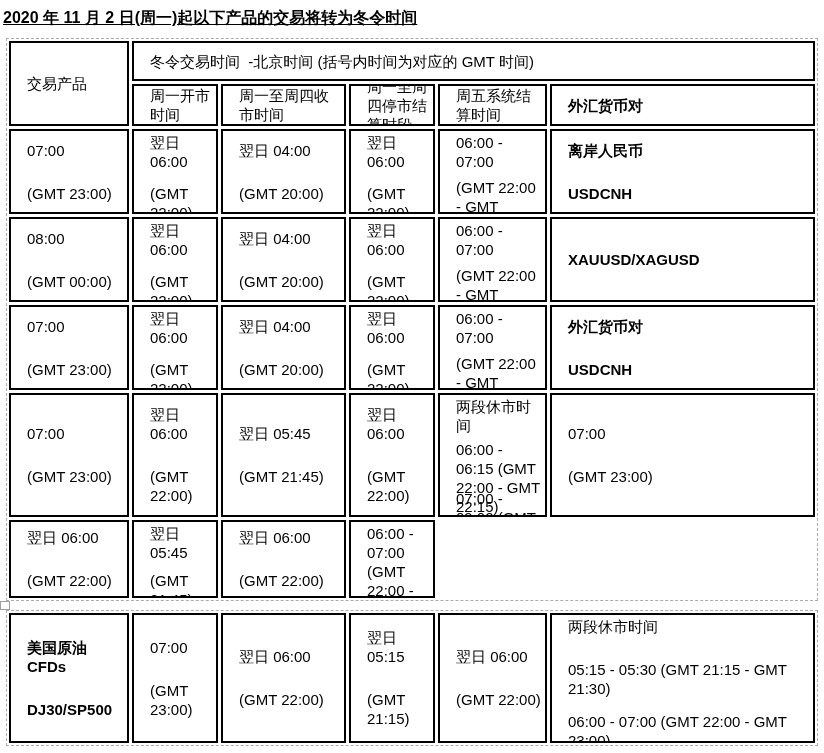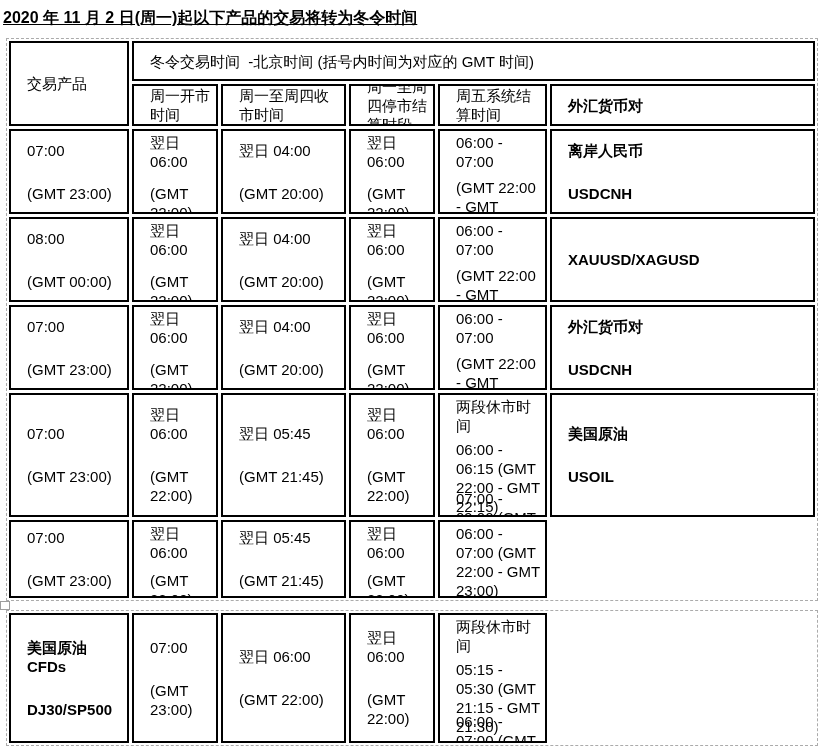--- a/index.html
+++ b/index.html
@@ -95,31 +95,31 @@
     <div class="cell"><div class="line">翌日 06:00</div><div class="line">(GMT 22:00)</div></div>
     <div class="cell"><div class="line">翌日 04:00</div><div class="line">(GMT 20:00)</div></div>
     <div class="cell"><div class="line">翌日 06:00</div><div class="line">(GMT 22:00)</div></div>
     <div class="cell"><div class="line">06:00 - 07:00</div><div class="line">(GMT 22:00 - GMT 23:00)</div></div>
     <div class="cell product"><div class="line">外汇货币对</div><div class="line">USDCNH</div></div>
     <div class="cell"><div class="line">07:00</div><div class="line">(GMT 23:00)</div></div>
     <div class="cell"><div class="line">翌日 06:00</div><div class="line">(GMT 22:00)</div></div>
     <div class="cell"><div class="line">翌日 05:45</div><div class="line">(GMT 21:45)</div></div>
     <div class="cell"><div class="line">翌日 06:00</div><div class="line">(GMT 22:00)</div></div>
     <div class="cell"><div class="line">两段休市时间</div><div class="line">06:00 - 06:15 (GMT 22:00 - GMT 22:15)</div><div class="line">07:00 - 09:00 (GMT 23:00 - GMT 01:00)</div></div>
-    <div class="cell product"><div class="line">美国原油</div><div class="line">USOIL</div></div>
     <div class="cell"><div class="line">07:00</div><div class="line">(GMT 23:00)</div></div>
     <div class="cell"><div class="line">翌日 06:00</div><div class="line">(GMT 22:00)</div></div>
     <div class="cell"><div class="line">翌日 05:45</div><div class="line">(GMT 21:45)</div></div>
     <div class="cell"><div class="line">翌日 06:00</div><div class="line">(GMT 22:00)</div></div>
     <div class="cell"><div class="line">06:00 - 07:00 (GMT 22:00 - GMT 23:00)</div></div>
   </div>
 
 <div class="table-gap">
   <div class="drag-handle"></div>
 </div>
 
 <div class="wtable" id="table2">
     <div class="cell product"><div class="line">美国原油 CFDs</div><div class="line">DJ30/SP500</div></div>
     <div class="cell"><div class="line">07:00</div><div class="line">(GMT 23:00)</div></div>
     <div class="cell"><div class="line">翌日 06:00</div><div class="line">(GMT 22:00)</div></div>
+    <div class="cell"><div class="line">翌日 05:15</div><div class="line">(GMT 21:15)</div></div>
     <div class="cell"><div class="line">翌日 06:00</div><div class="line">(GMT 22:00)</div></div>
     <div class="cell"><div class="line">两段休市时间</div><div class="line">05:15 - 05:30 (GMT 21:15 - GMT 21:30)</div><div class="line">06:00 - 07:00 (GMT 22:00 - GMT 23:00)</div></div>
   </div>
 
 </body></html>

